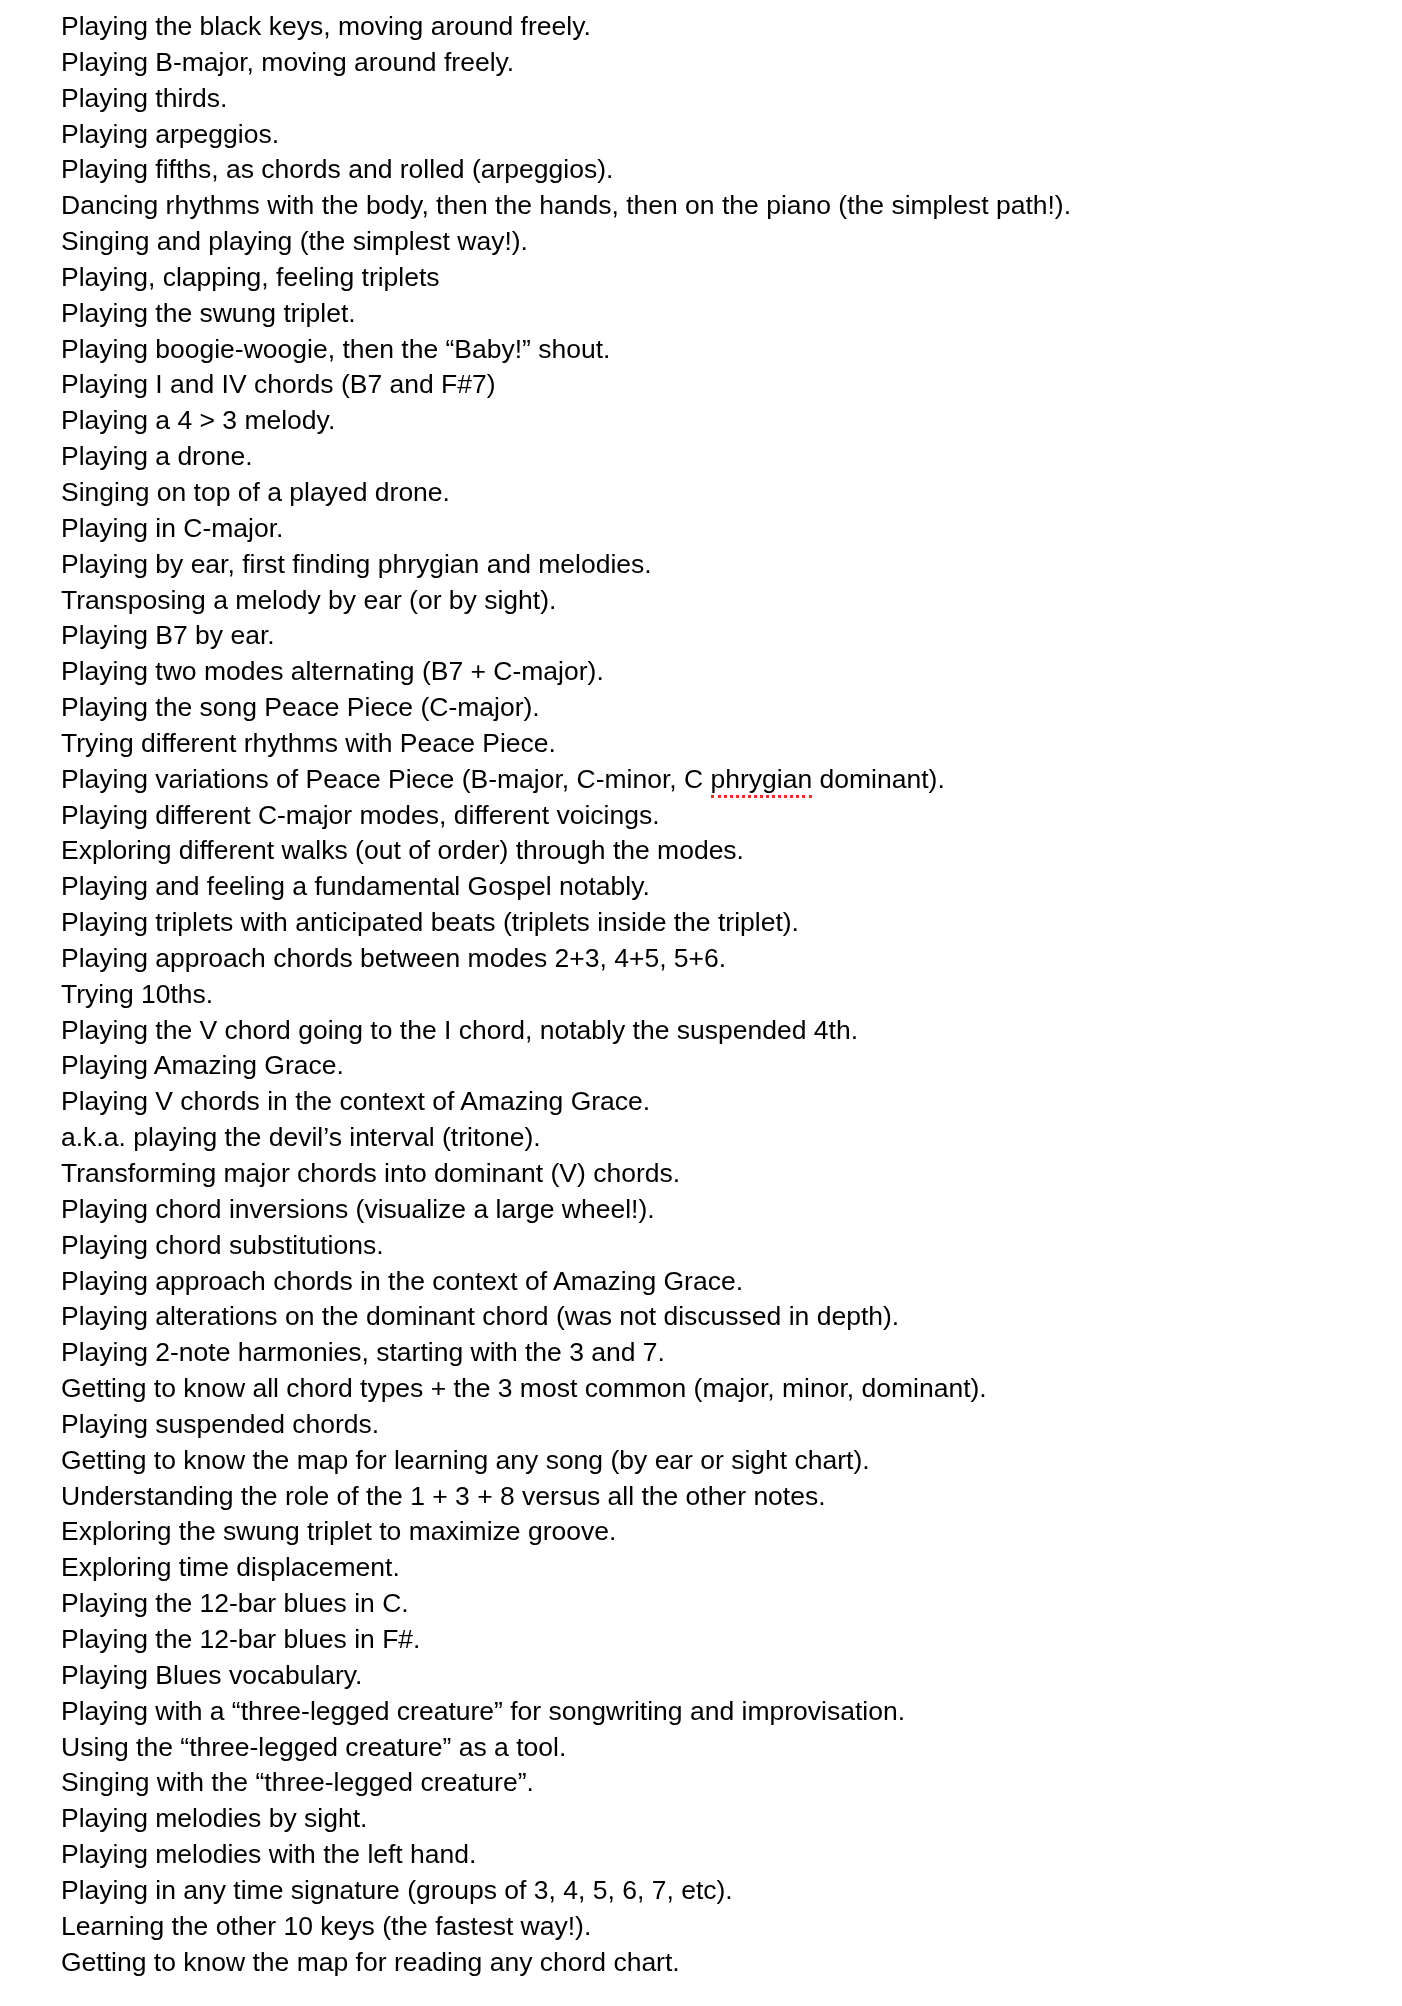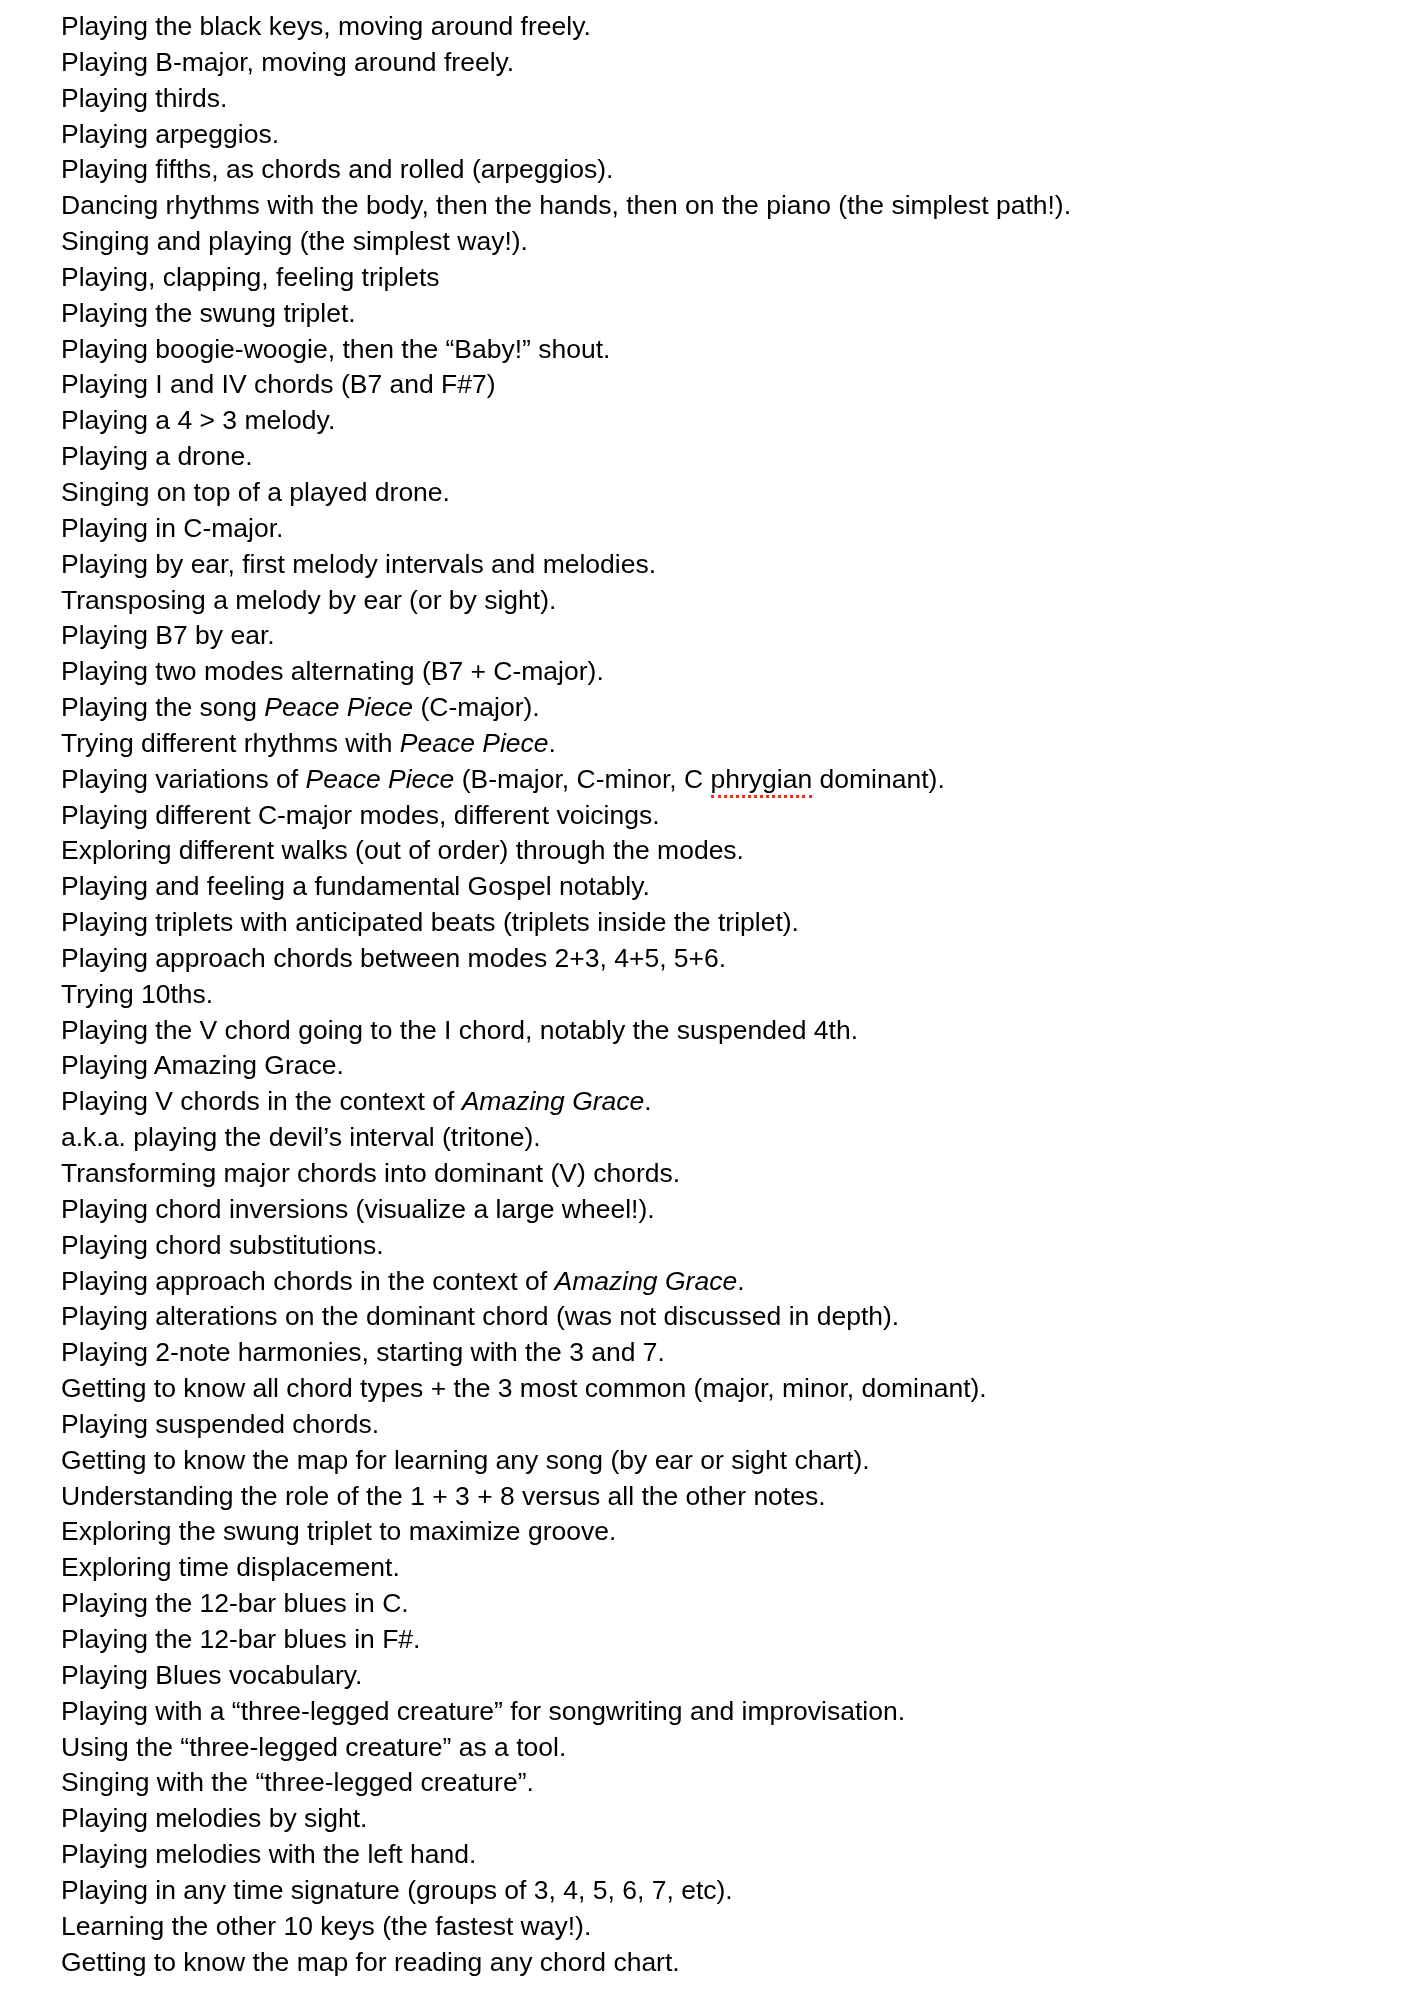--- a/index.html
+++ b/index.html
@@ -16,21 +16,20 @@
     font-family: "Liberation Sans", "DejaVu Sans", sans-serif;
     font-size: 26.5px;
     line-height: 35.85px;
     color: #000000;
     -webkit-font-smoothing: antialiased;
   }
   .line {
     white-space: nowrap;
   }
   .italic {
-    font-style: italic;
     text-align: right;
   }
   .misspelled {
     border-bottom: 3px dotted #e8321e;
     padding-bottom: 1px;
   }
 </style>
 </head>
 <body>
 
@@ -44,21 +43,21 @@
       <div class="line"><span>Dancing rhythms with the body, then the hands, then on the piano (the simplest path!).</span></div>
       <div class="line"><span>Singing and playing (the simplest way!).</span></div>
       <div class="line"><span>Playing, clapping, feeling triplets</span></div>
       <div class="line"><span>Playing the swung triplet.</span></div>
       <div class="line"><span>Playing boogie-woogie, then the “Baby!” shout.</span></div>
       <div class="line"><span>Playing I and IV chords (B7 and F#7)</span></div>
       <div class="line"><span>Playing a 4 &gt; 3 melody.</span></div>
       <div class="line"><span>Playing a drone.</span></div>
       <div class="line"><span>Singing on top of a played drone.</span></div>
       <div class="line"><span>Playing in C-major.</span></div>
-      <div class="line"><span>Playing by ear, first melody intervals and melodies.</span></div>
+      <div class="line"><span>Playing by ear, first finding phrygian and melodies.</span></div>
       <div class="line"><span>Transposing a melody by ear (or by sight).</span></div>
       <div class="line"><span>Playing B7 by ear.</span></div>
       <div class="line"><span>Playing two modes alternating (B7 + C-major).</span></div>
       <div class="line"><span>Playing the song </span><span class="italic">Peace Piece</span><span> (C-major).</span></div>
       <div class="line"><span>Trying different rhythms with </span><span class="italic">Peace Piece</span><span>.</span></div>
       <div class="line"><span>Playing variations of </span><span class="italic">Peace Piece</span><span> (B-major, C-minor, C </span><span class="misspelled">phrygian</span><span> dominant).</span></div>
       <div class="line"><span>Playing different C-major modes, different voicings.</span></div>
       <div class="line"><span>Exploring different walks (out of order) through the modes.</span></div>
       <div class="line"><span>Playing and feeling a fundamental Gospel notably.</span></div>
       <div class="line"><span>Playing triplets with anticipated beats (triplets inside the triplet).</span></div>

